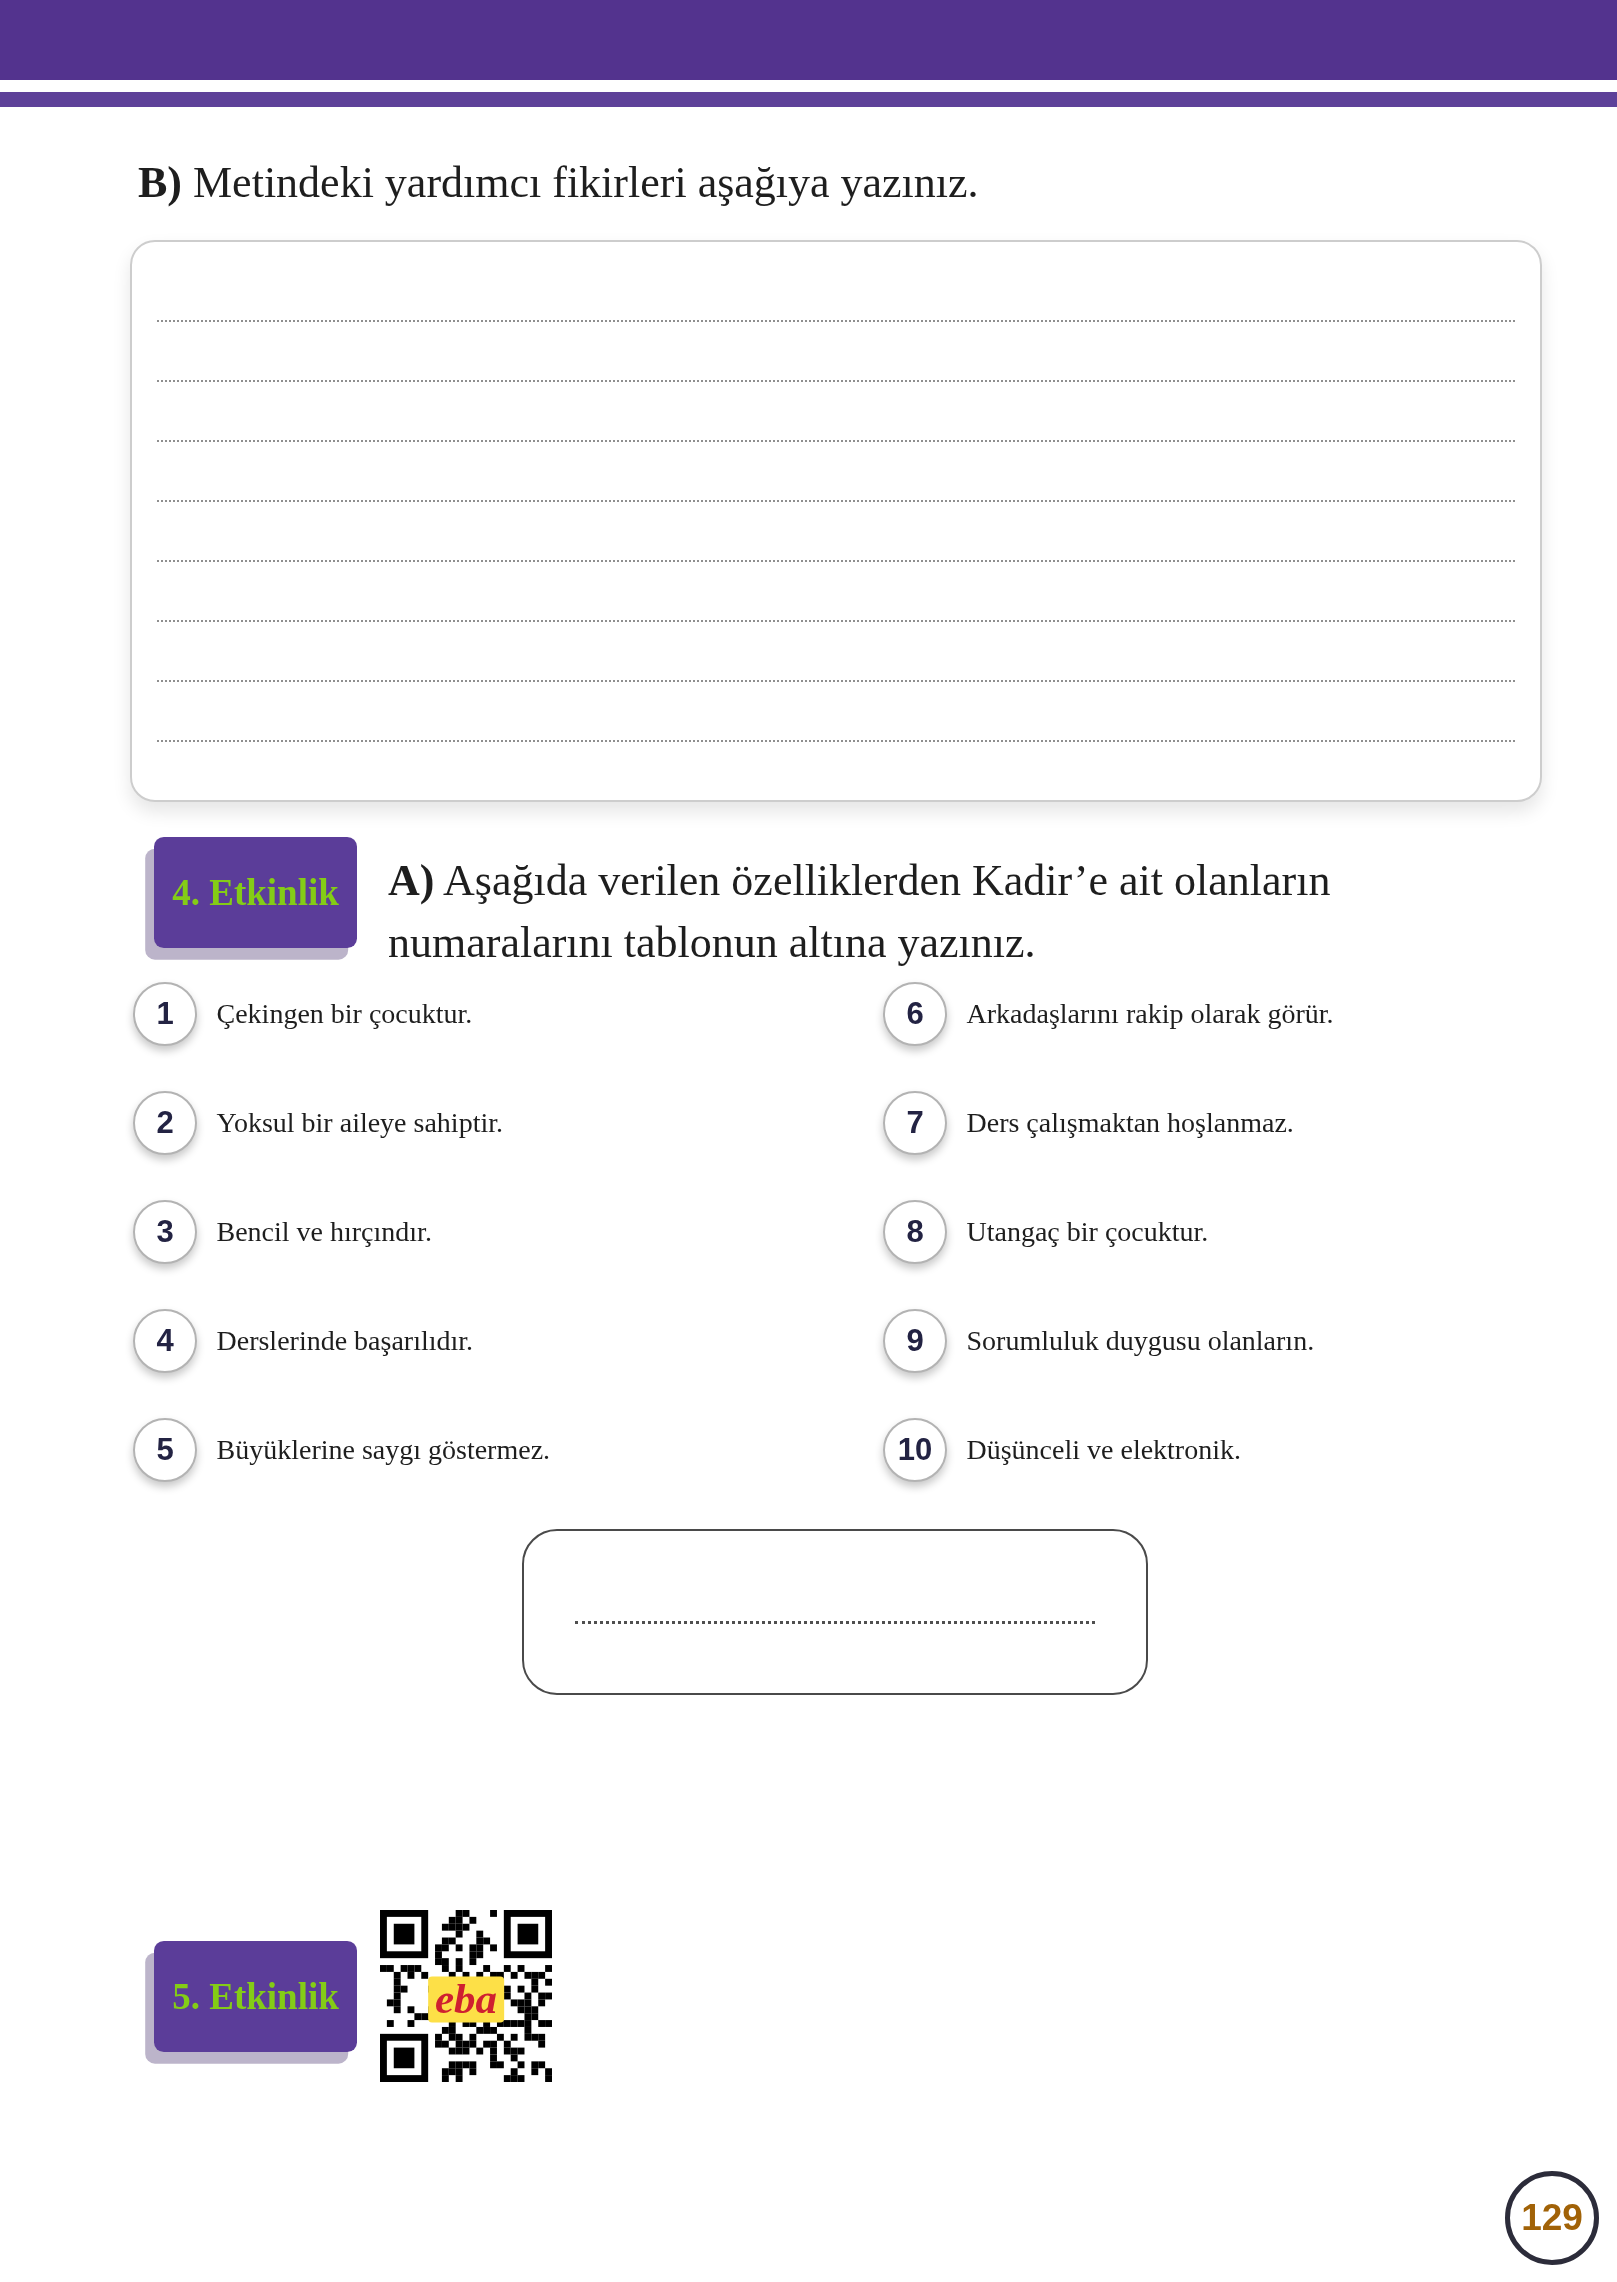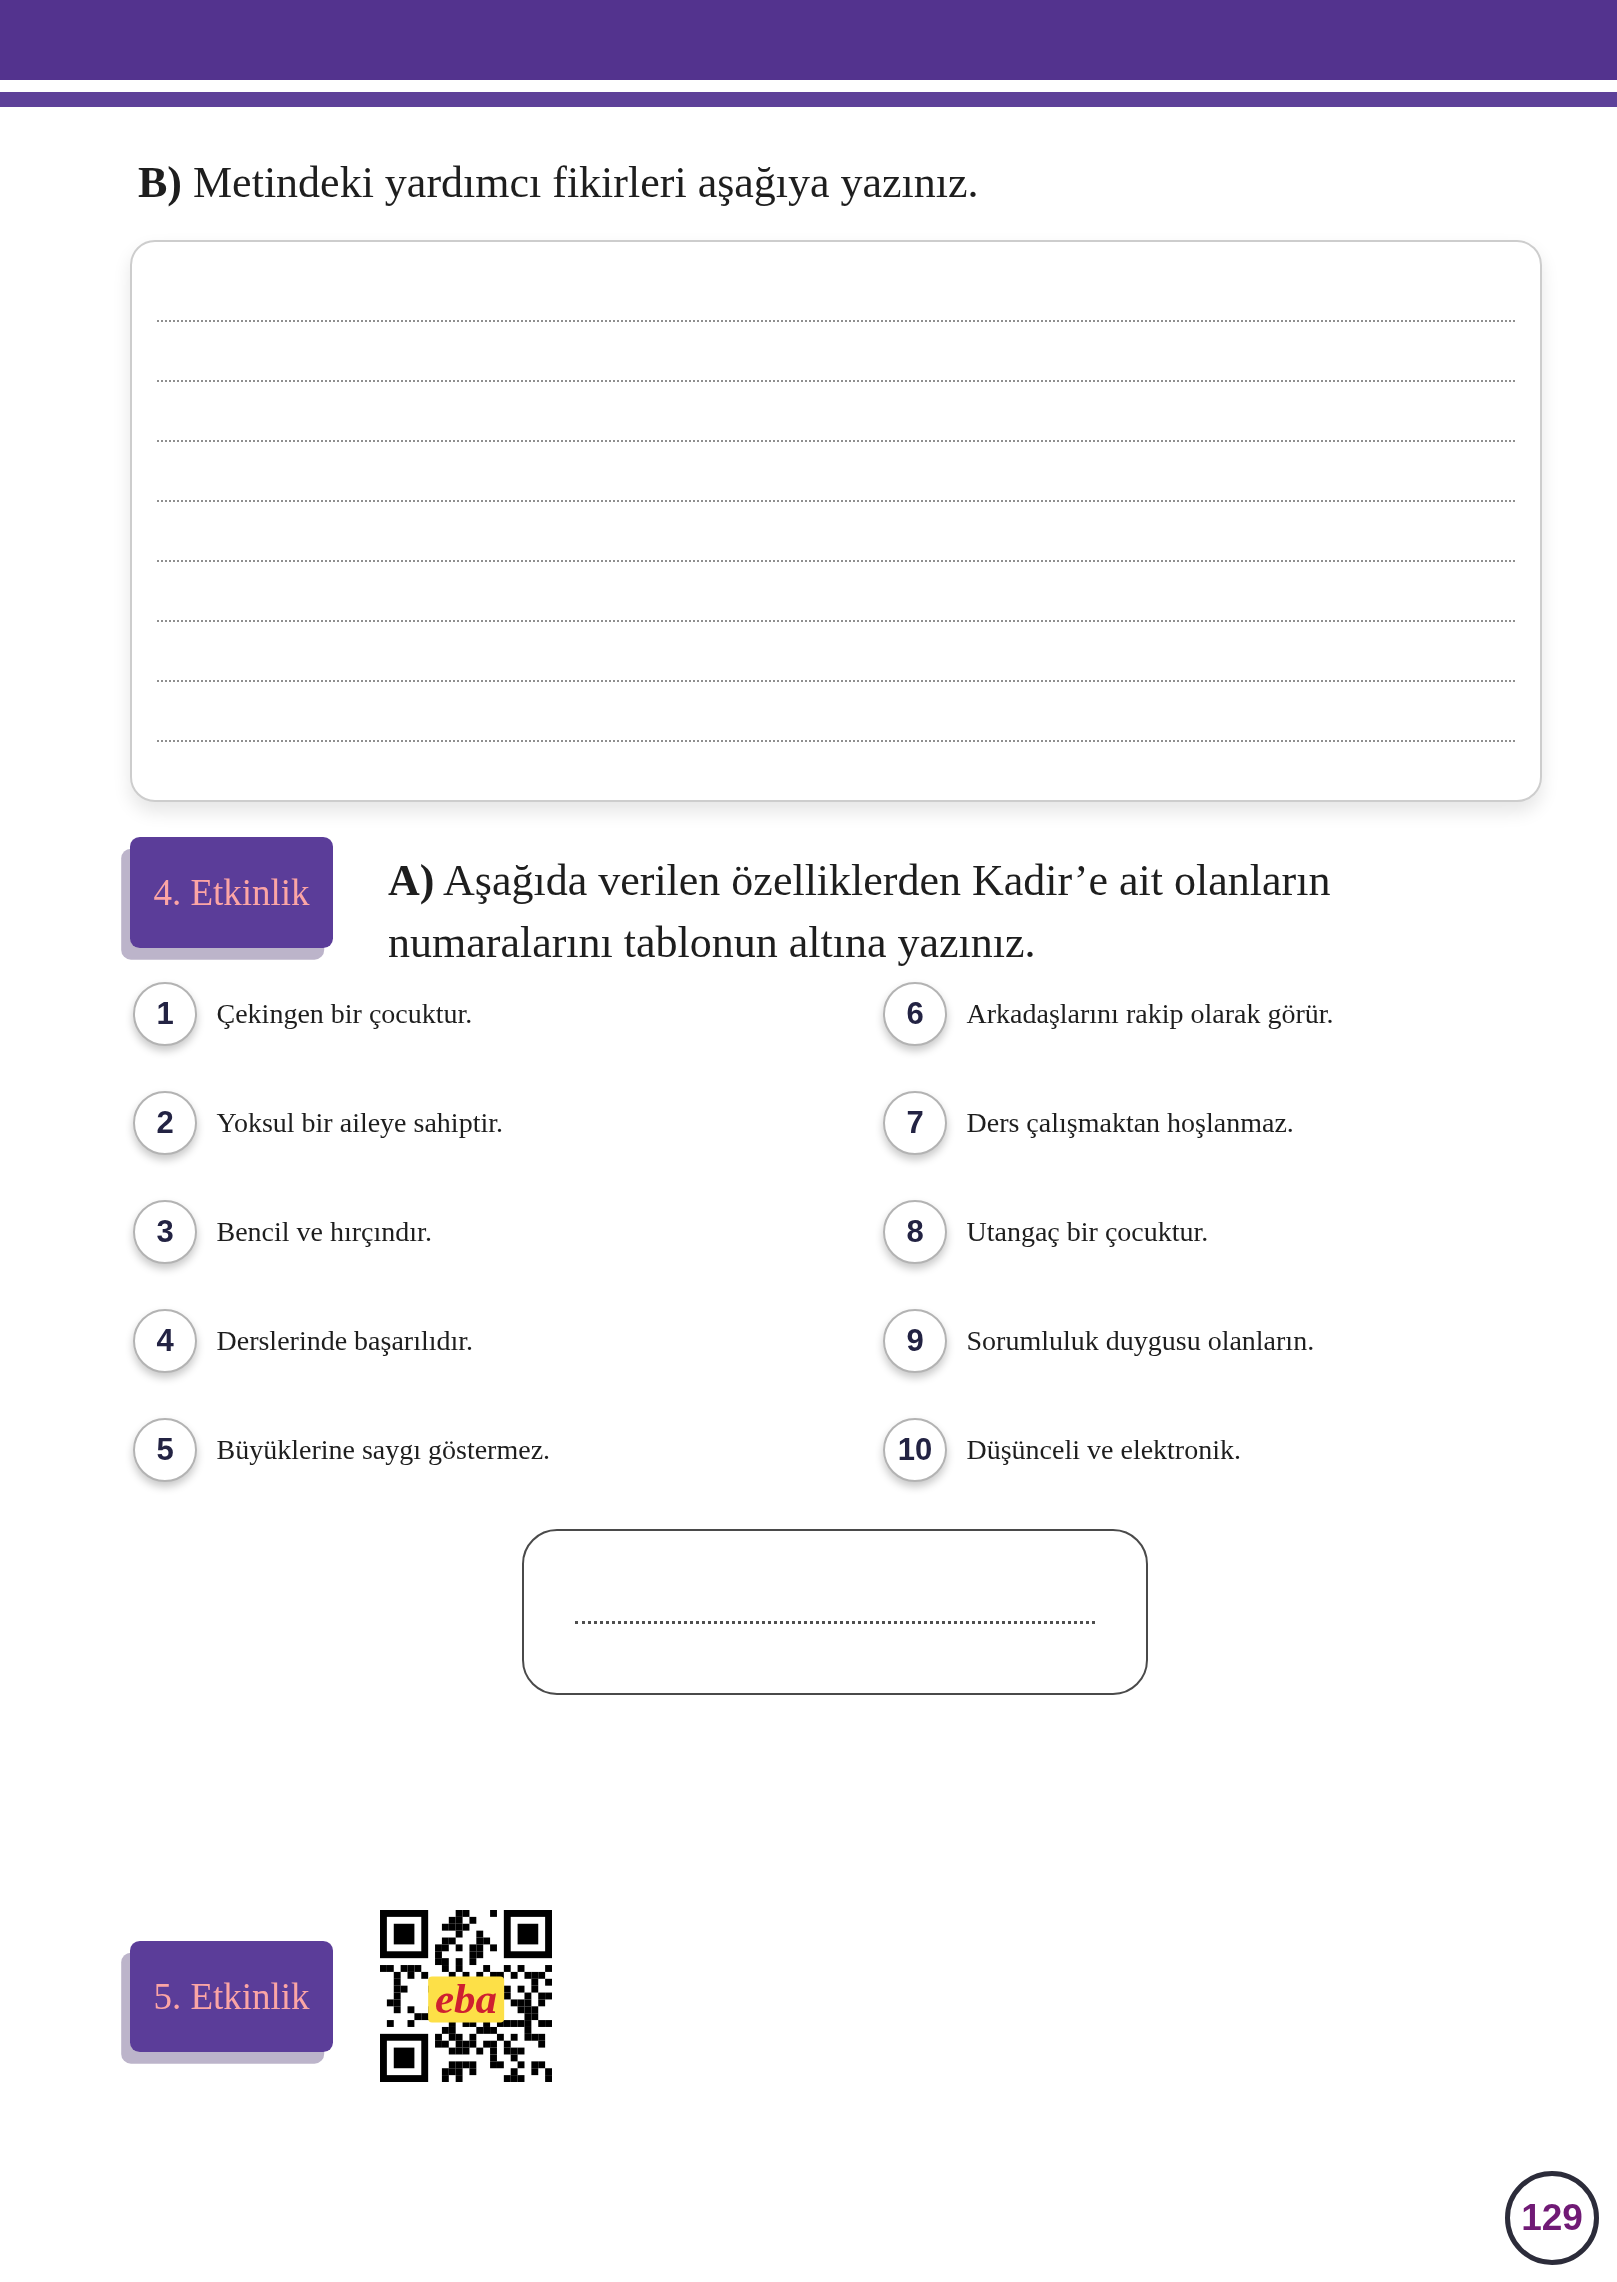--- a/index.html
+++ b/index.html
@@ -29,23 +29,24 @@
   .writing-box{
     position:absolute;left:130px;top:240px;width:1412px;height:562px;
     background:#fff;border:2px solid #cdcdcd;border-radius:25px;
     box-shadow:0 9.8px 17.6px rgba(0,0,0,.10);
     padding:19.5px 25px 0 25px;
   }
   .dotline{height:60px;border-bottom:2.9px dotted #8f8f8f}
 
   .badge{
     position:absolute;width:203px;height:111px;background:var(--badge);
-    border-radius:9.8px;color:#fca5a5;font-weight:normal;font-size:37px;
+    border-radius:9.8px;color:#84cc16;font-weight:bold;font-size:37px;
     display:flex;align-items:center;justify-content:center;
     box-shadow:-8.8px 11.7px 0 #bcb4ca;
+    margin-left:24px;
   }
   .badge4{left:130px;top:837px}
   .badge5{left:130px;top:1941px}
 
   .part-a{left:388px;top:850px;width:1170px}
 
   .item{position:absolute;display:flex;align-items:center;gap:19.5px;height:68px}
   .ncircle{
     flex:0 0 auto;width:64px;height:64px;border-radius:50%;
     background:#fff;border:2px solid #b3b3b3;
@@ -81,21 +82,21 @@
     font-family:"Liberation Serif",serif;
   }
 
   .act5-text{left:593px;top:1980px;width:975px}
 
   .pagenum{
     position:absolute;left:1505px;top:2171px;width:94px;height:94px;
     border:5.9px solid #2c2c3a;border-radius:50%;background:#fff;
     display:flex;align-items:center;justify-content:center;
     font-family:"Liberation Sans","DejaVu Sans",sans-serif;
-    font-size:37px;font-weight:bold;color:#701a75;
+    font-size:37px;font-weight:bold;color:#a16207;
   }
 </style>
 </head>
 <body>
 
 <div class="page">
 
   <div class="topbar"></div>
   <div class="topbar2"></div>
 

